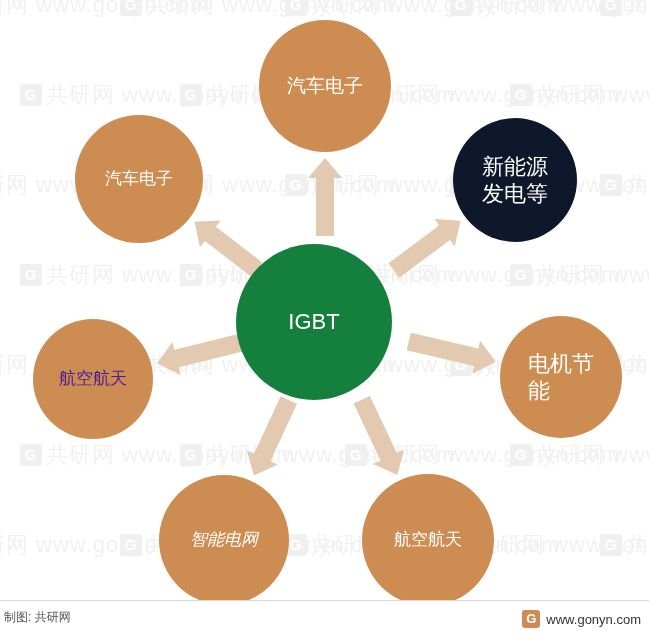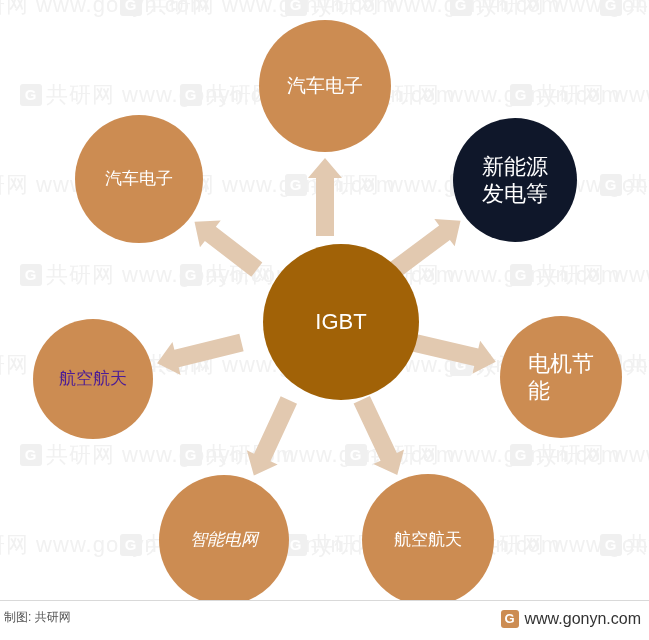--- a/index.html
+++ b/index.html
@@ -116,21 +116,21 @@
     height: 18px;
     background: #cc8c52;
     color: #ffffff;
     font-weight: bold;
     font-size: 13px;
     line-height: 18px;
     text-align: center;
     border-radius: 3px;
   }
   #site-url {
-    font-size: 16px;
+    font-size: 13px;
     color: #333333;
   }
 </style>
 </head>
 <body>
 
 <div id="stage">
 
   <div id="watermark-layer">
       <div class="wm" style="left: -40px; top: -10px;"><span class="t">共研网 www.gonyn.com</span></div>
@@ -212,21 +212,21 @@
         </div>
         <div class="node" style="left: 159px; top: 475px; width: 130px; height: 130px; background: rgb(204, 140, 82); color: rgb(255, 255, 255); font-size: 17px; font-style: italic;">
           <span class="node-label">智能电网</span>
         </div>
         <div class="node" style="left: 33px; top: 319px; width: 120px; height: 120px; background: rgb(204, 140, 82); color: #4c1d95; font-size: 17px;">
           <span class="node-label">航空航天</span>
         </div>
         <div class="node" style="left: 75px; top: 115px; width: 128px; height: 128px; background: rgb(204, 140, 82); color: rgb(255, 255, 255); font-size: 17px;">
           <span class="node-label">汽车电子</span>
         </div>
-        <div class="node center-node" style="left: 263px; top: 244px; width: 156px; height: 156px; background: #a16207; color: rgb(255, 255, 255); font-size: 22px;">
+        <div class="node center-node" style="left: 236px; top: 244px; width: 156px; height: 156px; background: #15803d; color: rgb(255, 255, 255); font-size: 22px;">
           <span class="node-label">IGBT</span>
         </div>
       </div>
   </div>
 
   <div id="footer">
     <div id="credit">制图: 共研网</div>
     <div id="site-wrap">
       <div id="site-logo">G</div>
       <div id="site-url">www.gonyn.com</div>

